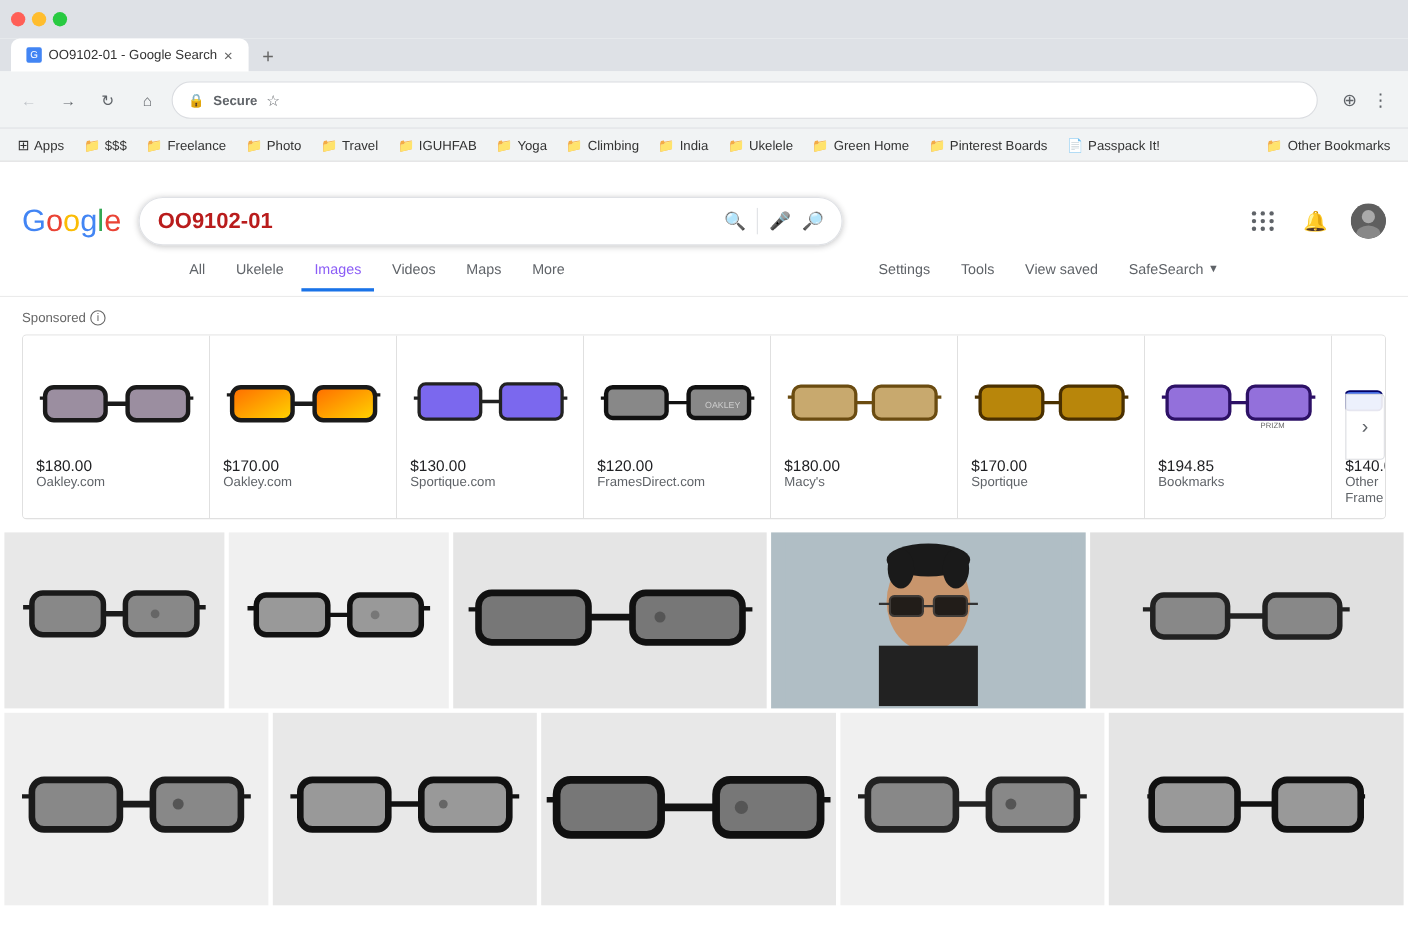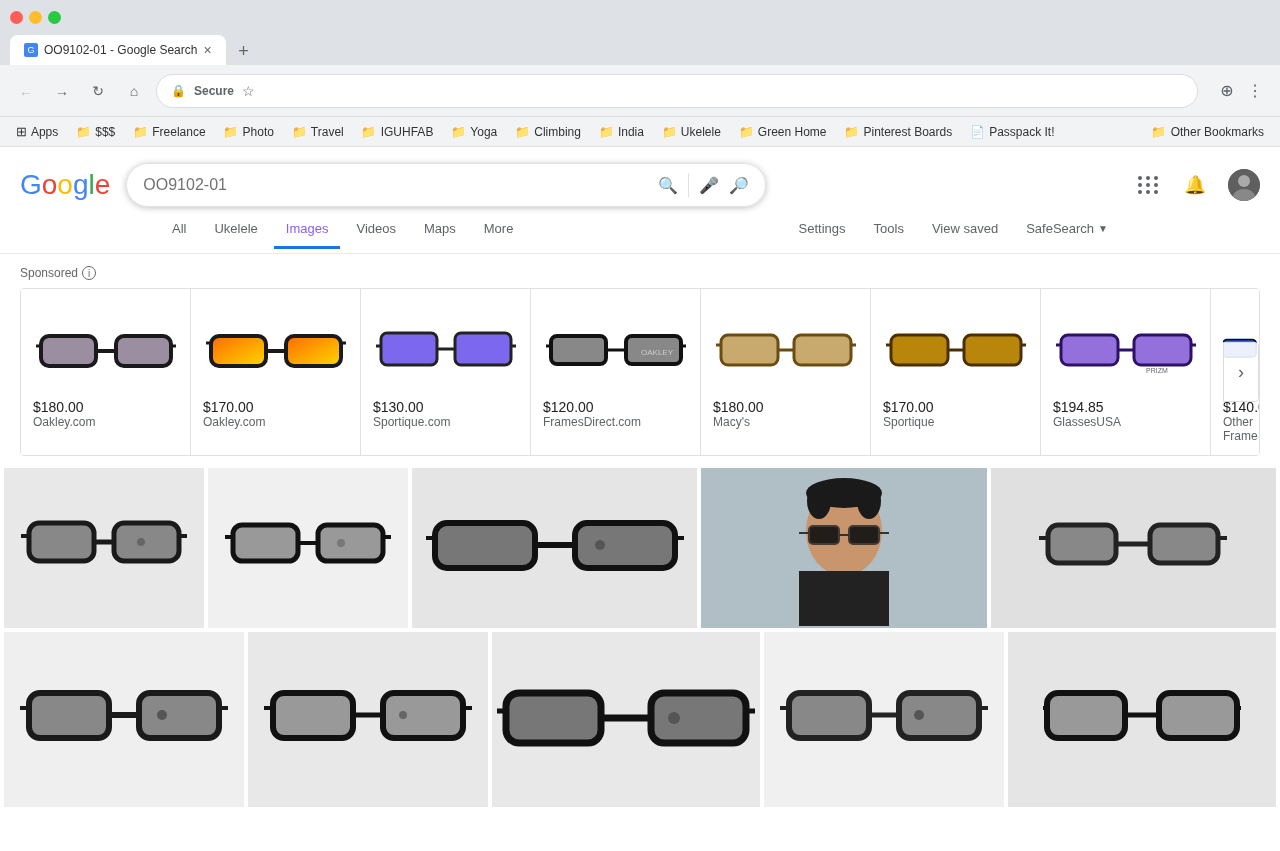--- a/index.html
+++ b/index.html
@@ -121,20 +121,21 @@
       color: #333;
     }
     .bookmark-folder-icon { color: #ffd700; font-size: 12px; }
 
     
     .google-header {
       display: flex;
       align-items: center;
       padding: 16px 20px 0 20px;
       gap: 16px;
+      margin-top: 16px;
     }
     .logo-g { color: #4285f4; }
     .logo-o1 { color: #ea4335; }
     .logo-o2 { color: #fbbc05; }
     .logo-g2 { color: #4285f4; }
     .logo-l { color: #34a853; }
     .logo-e { color: #ea4335; }
 
     .search-bar-container {
       flex: 1;
@@ -145,22 +146,23 @@
       display: flex;
       align-items: center;
       padding: 0 16px;
       gap: 12px;
       box-shadow: 0 1px 6px rgba(32,33,36,.28);
     }
     .search-input {
       flex: 1;
       border: none;
       outline: none;
-      font-size: 16px;
-      color: #737373;
+      font-size: 20px;
+      color: #b91c1c;
+      font-weight: bold;
     }
     .search-icons { display: flex; gap: 10px; align-items: center; color: #5f6368; font-size: 18px; }
     .search-divider { width: 1px; height: 24px; background: #dfe1e5; }
 
     .header-right {
       margin-left: auto;
       display: flex;
       align-items: center;
       gap: 16px;
     }
@@ -587,21 +589,21 @@
         <svg width="140" height="70" viewBox="0 0 140 70">
           <rect x="5" y="24" width="57" height="30" rx="7" ry="7" fill="#9370db" stroke="#2d1166" stroke-width="3"></rect>
           <rect x="78" y="24" width="57" height="30" rx="7" ry="7" fill="#9370db" stroke="#2d1166" stroke-width="3"></rect>
           <line x1="62" y1="39" x2="78" y2="39" stroke="#2d1166" stroke-width="3"></line>
           <line x1="0" y1="34" x2="5" y2="34" stroke="#2d1166" stroke-width="3"></line>
           <line x1="135" y1="34" x2="140" y2="34" stroke="#2d1166" stroke-width="3"></line>
           <text x="90" y="62" font-size="7" fill="#666">PRIZM</text>
         </svg>
       </div>
       <div class="product-price">$194.85</div>
-      <div class="product-store">GlassesUSA</div>
+      <div class="product-store">Bookmarks</div>
     </div>
 
     <div class="product-card" style="min-width:60px;overflow:hidden;">
       <div class="product-img">
         <svg width="60" height="70" viewBox="0 0 60 70">
           <rect x="0" y="24" width="57" height="30" rx="7" ry="7" fill="#4169e1" stroke="#000066" stroke-width="3"></rect>
           <line x1="0" y1="34" x2="0" y2="34" stroke="#000066" stroke-width="3"></line>
         </svg>
       </div>
       <div class="product-price">$140.00</div>

